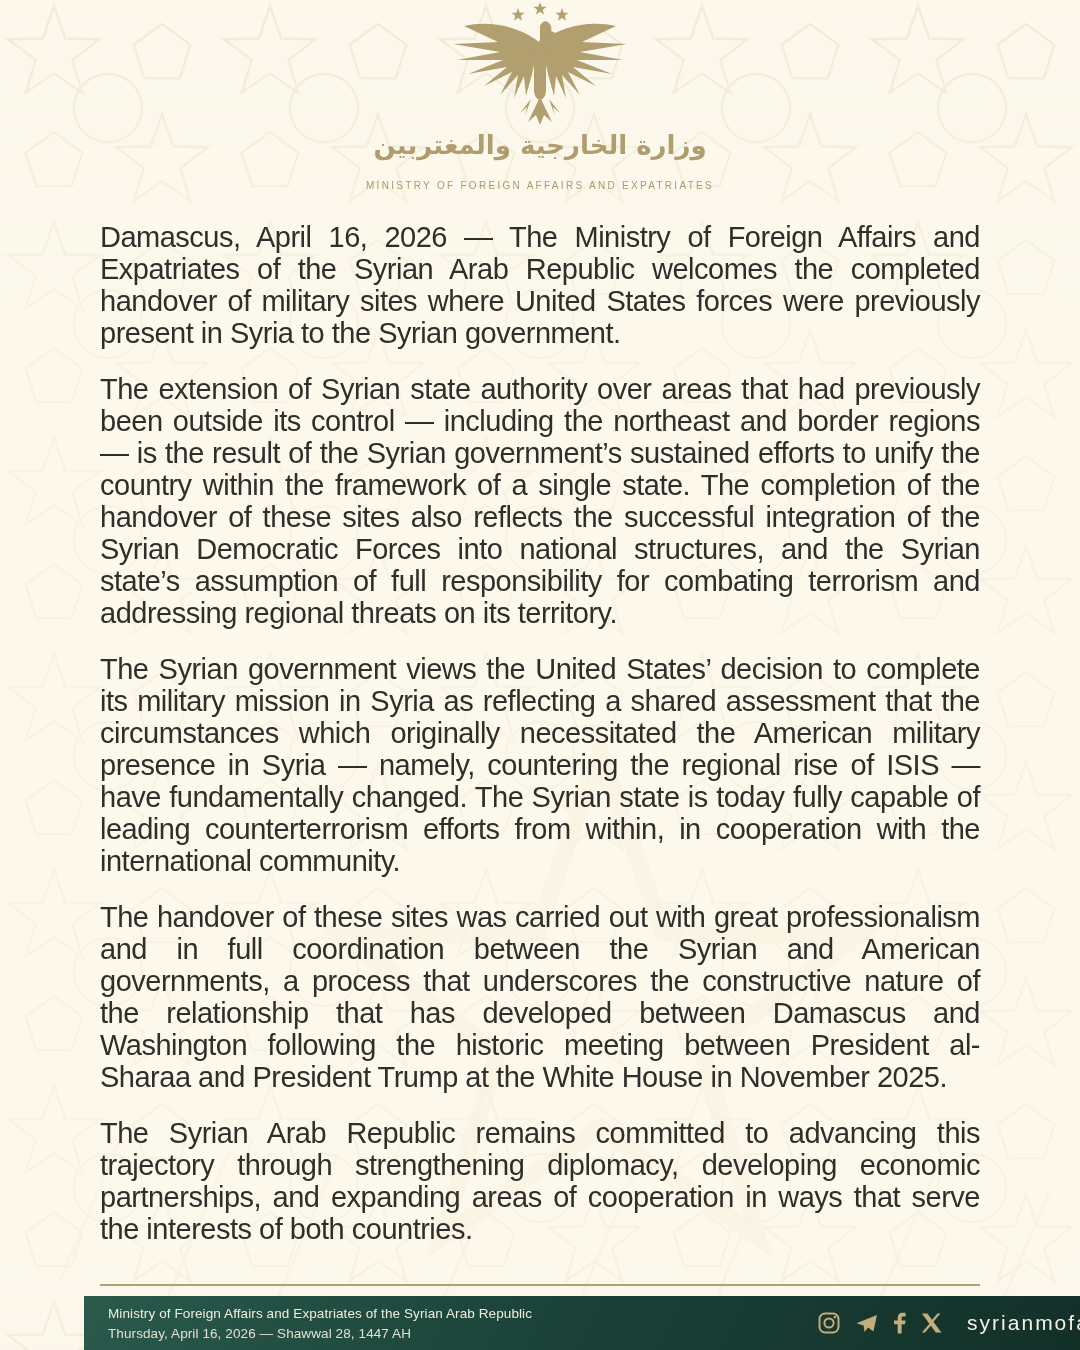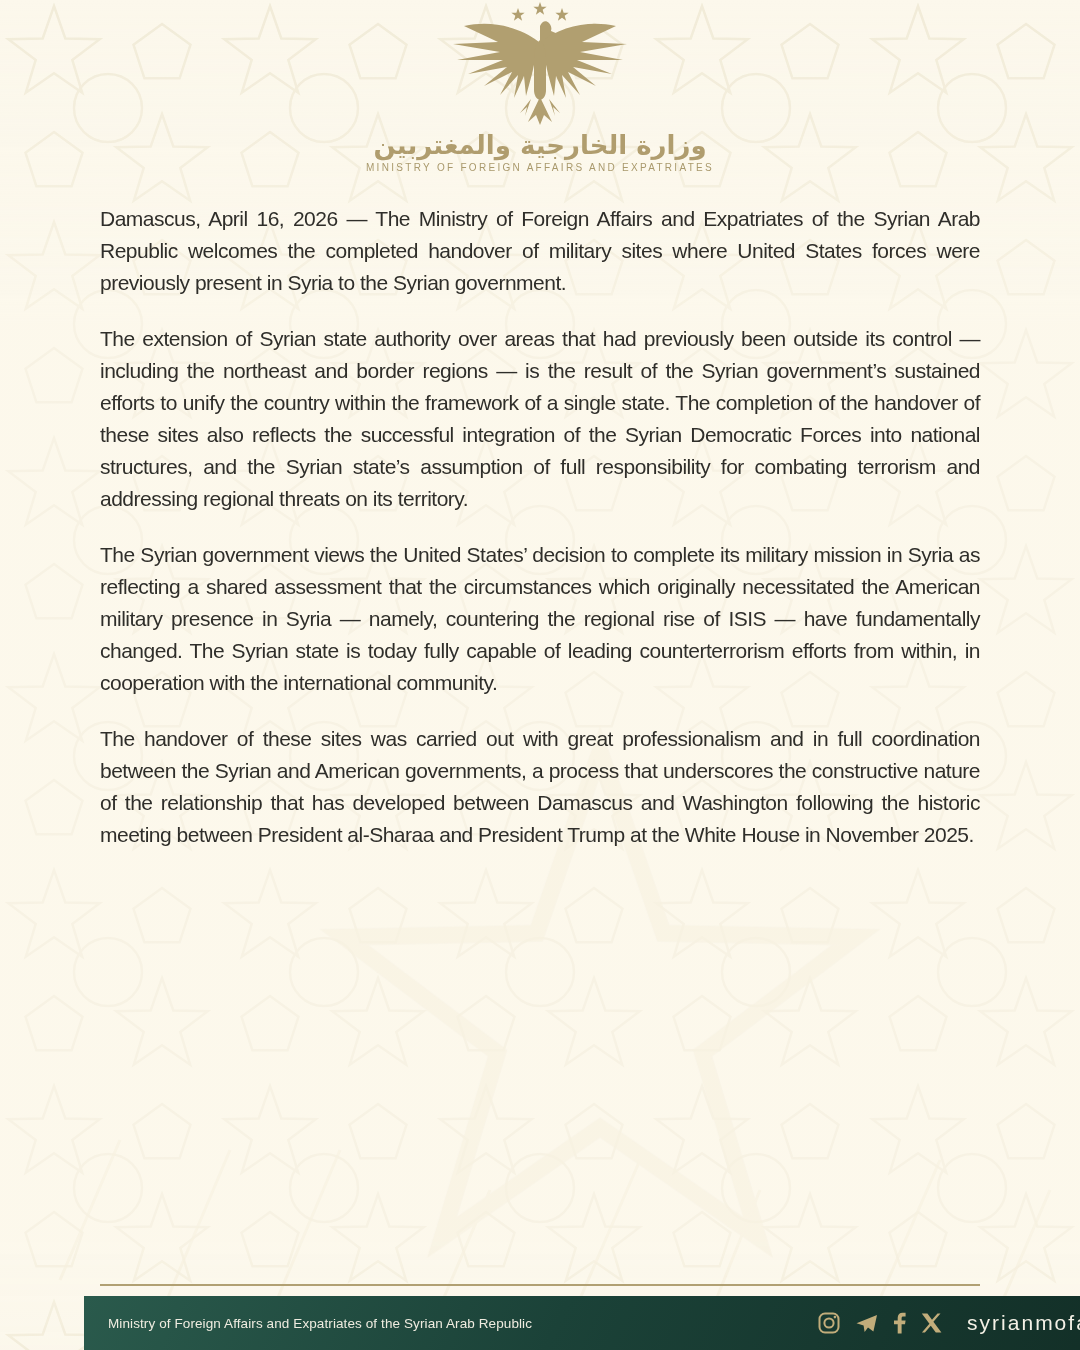--- a/index.html
+++ b/index.html
@@ -17,34 +17,34 @@
   }
   .content { position:absolute; left:0; top:0; width:1080px; height:1350px; z-index:2; }
 
   .emblem { text-align:center; }
   .emblem svg { display:block; margin:0 auto; }
   .calligraphy {
     font-family:"DejaVu Sans", sans-serif;
     font-size:26px; font-weight:bold; color:#b09d6e; margin-top:2px; line-height:1.2;
   }
   .ministry-caption {
-    font-size:10px; letter-spacing:2.3px; color:#a9996c; margin-top:1px;
+    font-size:10px; letter-spacing:2.3px; color:#a9996c; margin-top:19px;
   }
 
   .title-block { margin:52px 100px 0 100px; }
   .title-inner {
     width:1000px; transform:scaleX(0.88); transform-origin:left top;
     font-weight:bold; font-size:40px; line-height:52px; letter-spacing:-0.5px;
     color:#1c493d;
   }
 
   .paragraphs { margin:30px 100px 0 100px; width:880px; }
   .paragraphs p {
     margin:0 0 24px 0;
-    font-size:21px; line-height:32px; letter-spacing:-0.5px;
+    font-size:29px; line-height:32px; letter-spacing:-0.5px;
     color:#2f2e2a; text-align:justify;
   }
 
   .gold-divider {
     position:absolute; left:100px; bottom:64px; width:880px; height:2px;
     background:#b1a073; z-index:2;
   }
   .footer-bar {
     position:absolute; left:84px; bottom:0; width:1056px; height:54px; z-index:2;
     background:linear-gradient(115deg, #2a5a4c 0%, #1b4238 45%, #122e26 100%);
@@ -125,27 +125,29 @@
     <div class="calligraphy">وزارة الخارجية والمغتربين</div>
     <div class="ministry-caption">MINISTRY OF FOREIGN AFFAIRS AND EXPATRIATES</div>
   </div>
 
 
   <div class="paragraphs">
     <p>Damascus, April 16, 2026 — The Ministry of Foreign Affairs and Expatriates of the Syrian Arab Republic welcomes the completed handover of military sites where United States forces were previously present in Syria to the Syrian government.</p>
     <p>The extension of Syrian state authority over areas that had previously been outside its control — including the northeast and border regions — is the result of the Syrian government’s sustained efforts to unify the country within the framework of a single state. The completion of the handover of these sites also reflects the successful integration of the Syrian Democratic Forces into national structures, and the Syrian state’s assumption of full responsibility for combating terrorism and addressing regional threats on its territory.</p>
     <p>The Syrian government views the United States’ decision to complete its military mission in Syria as reflecting a shared assessment that the circumstances which originally necessitated the American military presence in Syria — namely, countering the regional rise of ISIS — have fundamentally changed. The Syrian state is today fully capable of leading counterterrorism efforts from within, in cooperation with the international community.</p>
     <p>The handover of these sites was carried out with great professionalism and in full coordination between the Syrian and American governments, a process that underscores the constructive nature of the relationship that has developed between Damascus and Washington following the historic meeting between President al-Sharaa and President Trump at the White House in November 2025.</p>
+    <p>The Syrian Arab Republic remains committed to advancing this trajectory through strengthening diplomacy, developing economic partnerships, and expanding areas of cooperation in ways that serve the interests of both countries.</p>
   </div>
 
   <div class="gold-divider"></div>
 
   <div class="footer-bar">
     <div class="footer-left">
       <div class="footer-org">Ministry of Foreign Affairs and Expatriates of the Syrian Arab Republic</div>
+      <div class="footer-date">Thursday, April 16, 2026 — Shawwal 28, 1447 AH</div>
     </div>
     <div class="footer-right">
       <span class="social-icon">
         <svg width="22" height="22" viewBox="0 0 22 22" fill="none" stroke="#c2ad7b" stroke-width="2">
           <rect x="1.5" y="1.5" width="19" height="19" rx="5.5"></rect>
           <circle cx="11" cy="11" r="4.6"></circle>
           <circle cx="16.9" cy="5.1" r="1.3" fill="#c2ad7b" stroke="none"></circle>
         </svg>
       </span>
       <span class="social-icon">

